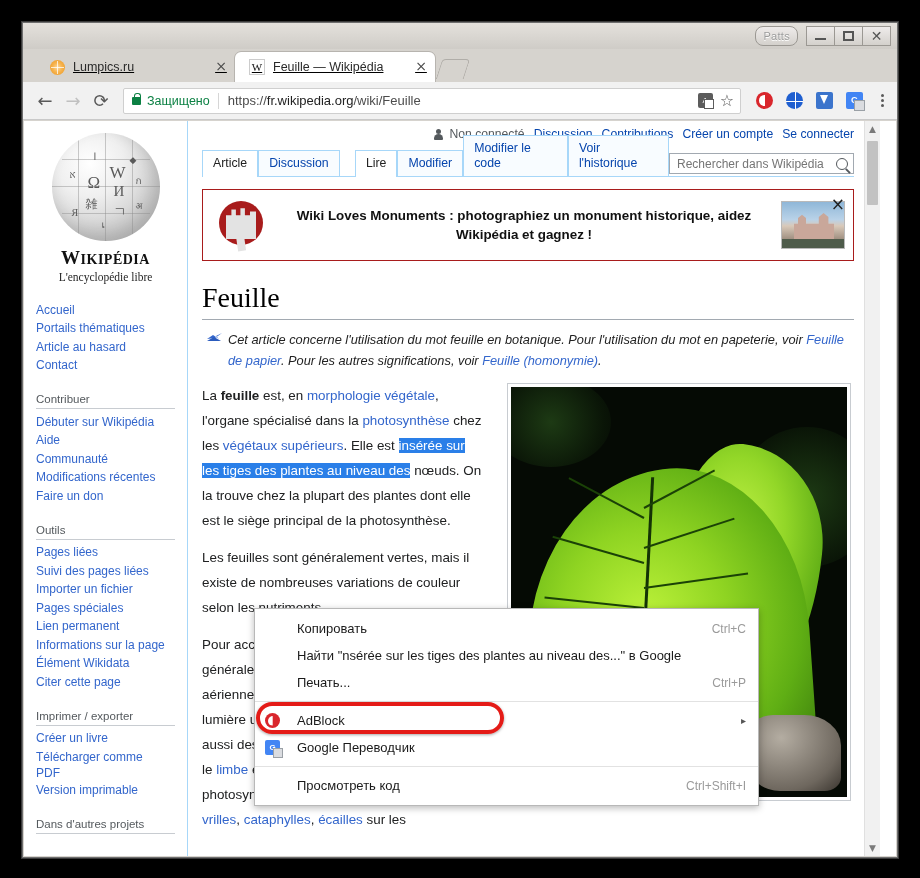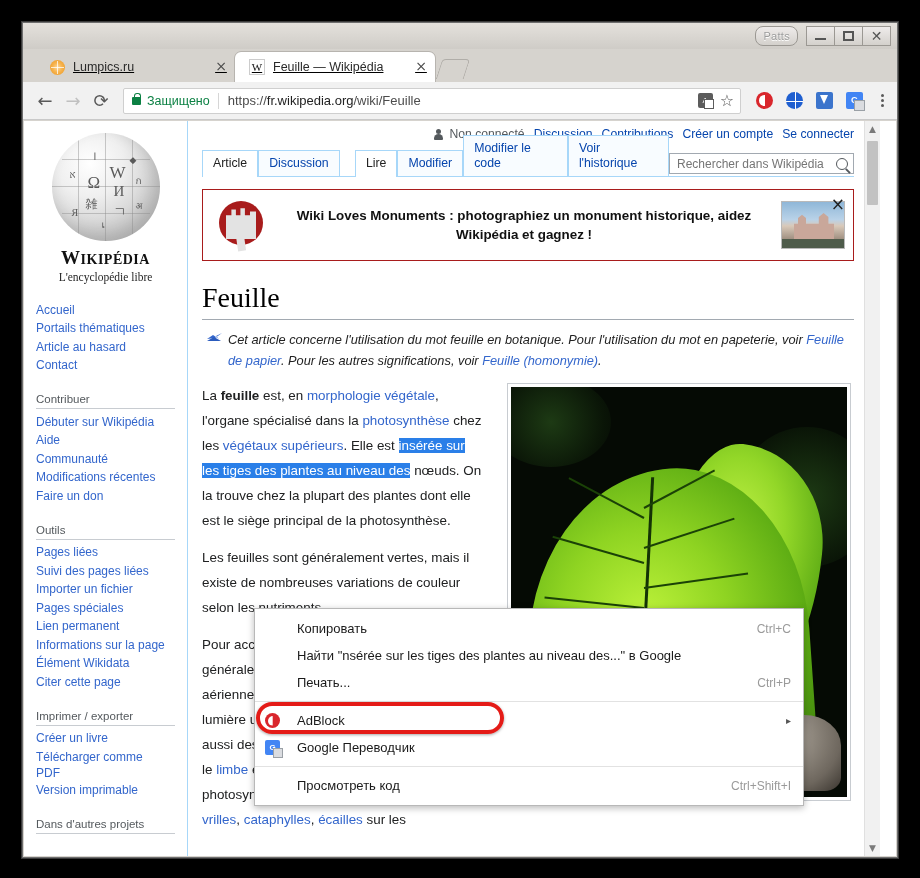--- a/index.html
+++ b/index.html
@@ -481,21 +481,21 @@
   .red-soil {
     position:absolute; right: 34px; bottom: 78px; width: 80px; height: 40px;
     background: radial-gradient(ellipse, #7d2a14 0%, #3a1208 70%, transparent 100%);
     border-radius: 50%;
   }
 
   
   #ctxmenu {
     position: absolute;
     left: 230px; top: 487px;
-    width: 550px;
+    width: 505px;
     background: #fff;
     border: 1px solid #b8b8b8;
     box-shadow: 0 2px 7px rgba(0,0,0,.28);
     padding: 6px 0;
     font-size: 13px;
     color: #1a1a1a;
     z-index: 20;
   }
   .ctx-item {
     height: 27px;

